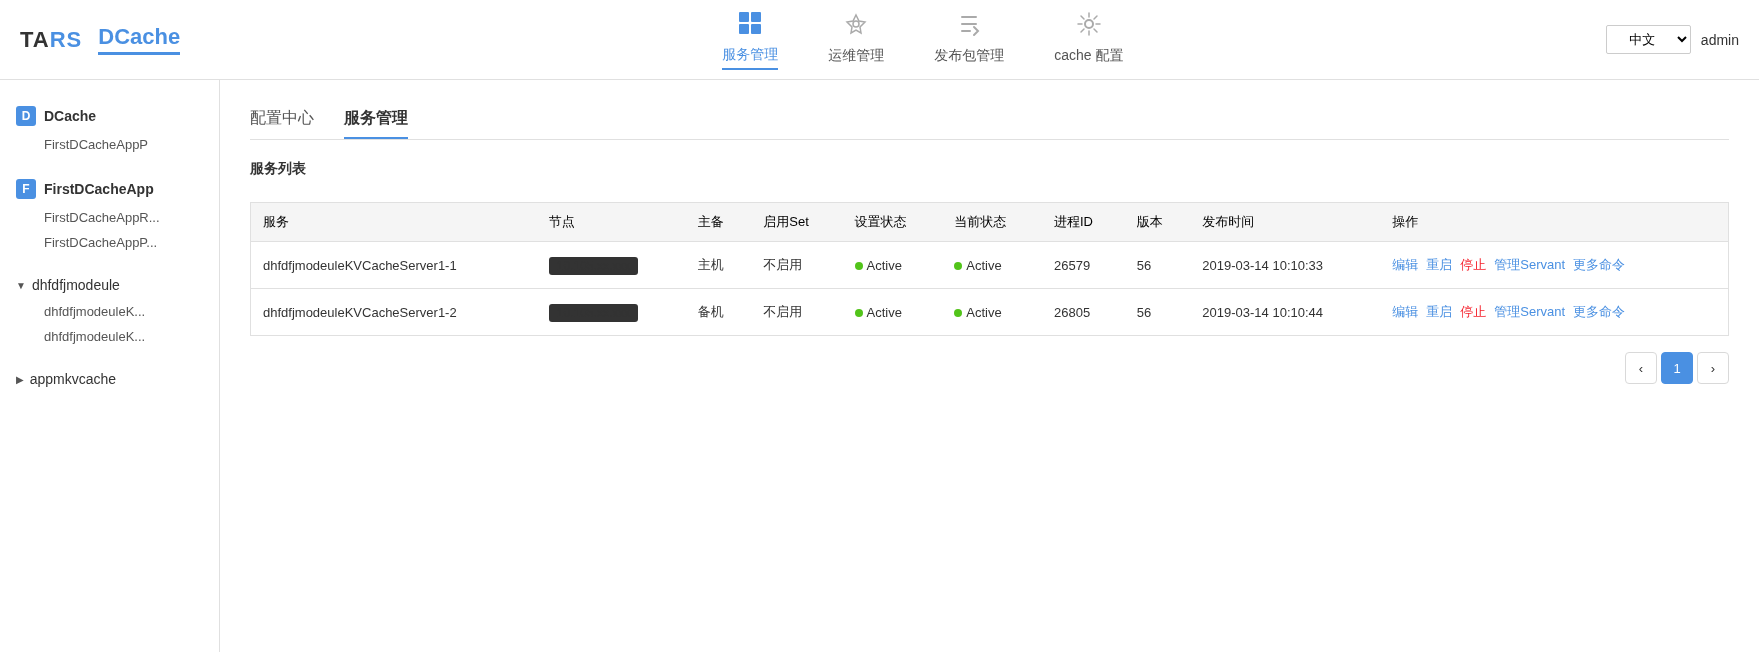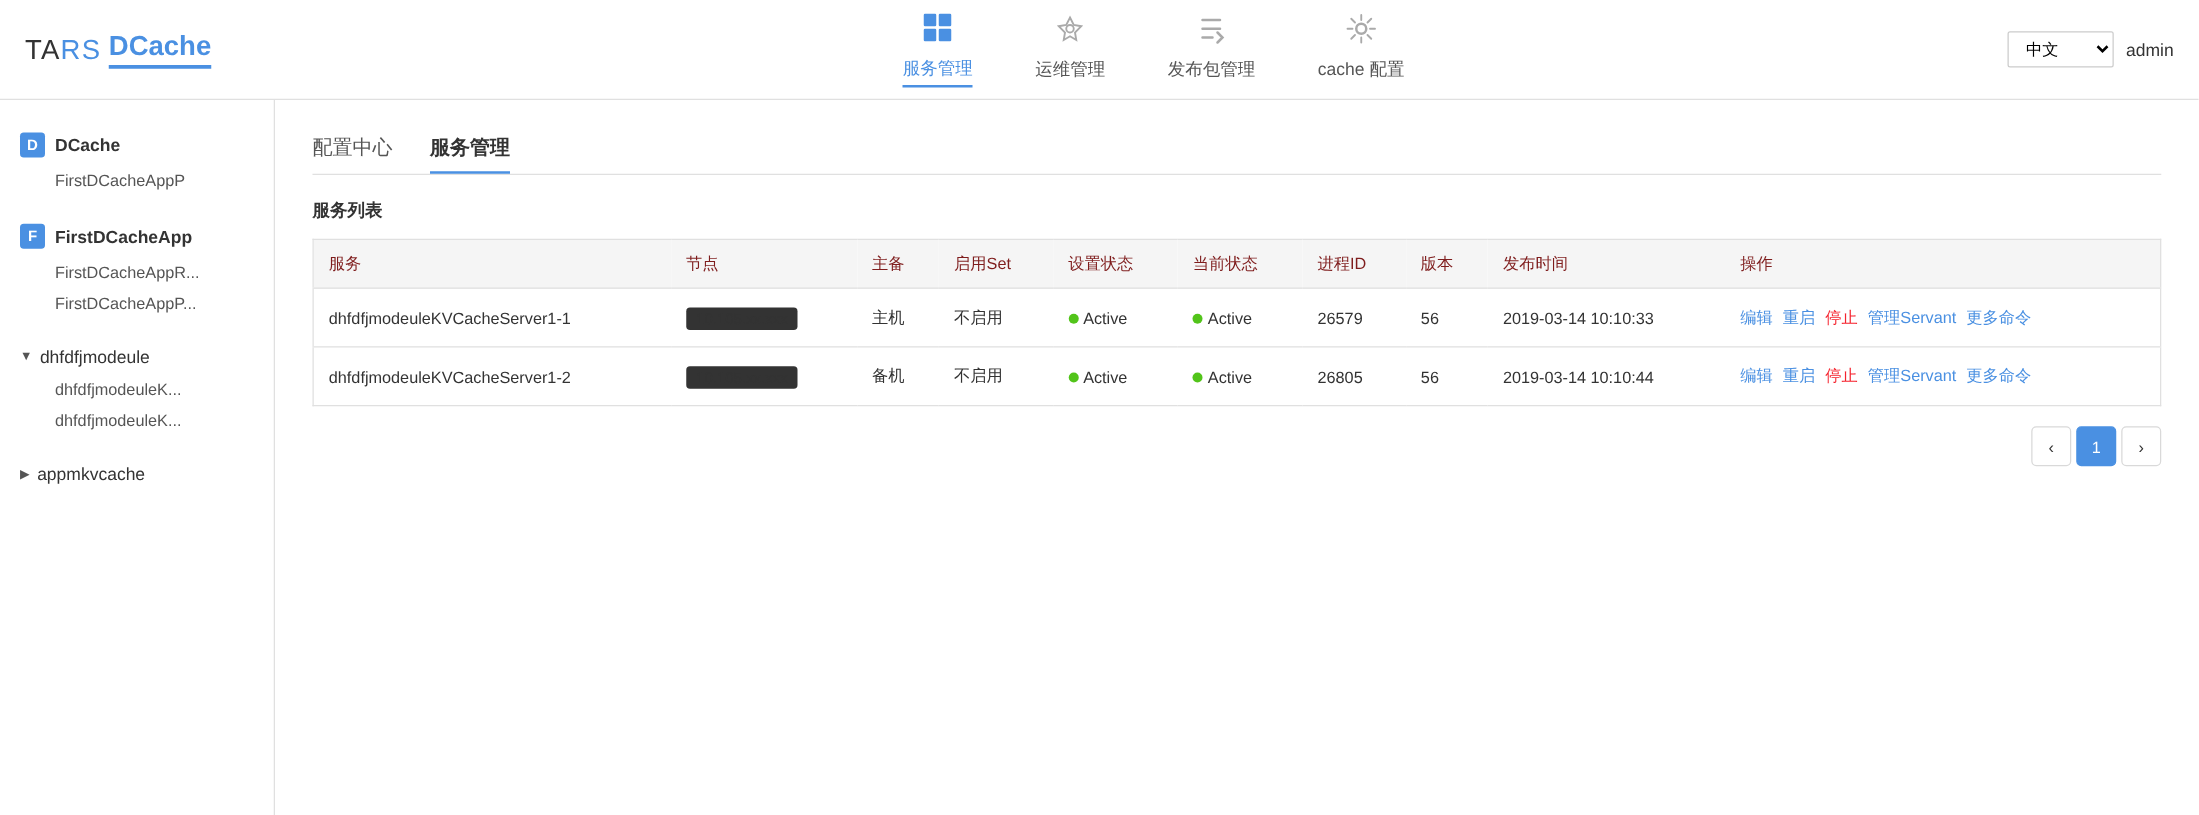--- a/index.html
+++ b/index.html
@@ -15,24 +15,24 @@
       position: relative;
     }
     .logo-area {
       display: flex;
       align-items: center;
       width: 220px;
       flex-shrink: 0;
     }
     .logo-tars {
       font-size: 22px;
-      font-weight: normal;
+      font-weight: bold;
       color: #333;
       letter-spacing: 1px;
-      margin-right: 6px;
+      margin-right: 16px;
     }
     .logo-tars span { color: #4a90e2; }
     .logo-dcache {
       font-size: 22px;
       color: #4a90e2;
       font-weight: bold;
       border-bottom: 3px solid #4a90e2;
       padding-bottom: 2px;
     }
     .nav-center {
@@ -68,20 +68,21 @@
       align-items: center;
       gap: 10px;
     }
     .lang-select {
       border: 1px solid #ccc;
       border-radius: 2px;
       padding: 5px 10px;
       font-size: 13px;
       background: #fff;
       cursor: pointer;
+      text-align: center;
     }
     .admin-label {
       font-size: 14px;
       color: #333;
       text-align: right;
     }
 
     
     .layout {
       display: flex;
@@ -164,35 +165,35 @@
       color: #333;
       font-weight: bold;
       border-bottom: 2px solid #4a90e2;
     }
 
     
     .section-title {
       font-size: 14px;
       font-weight: bold;
       color: #333;
-      margin-bottom: 13px;
+      margin-bottom: 24px;
     }
 
     
     .data-table {
       width: 100%;
       border-collapse: collapse;
       border: 1px solid #e0e0e0;
     }
     .data-table th {
       background: #f5f5f5;
       padding: 10px 12px;
       text-align: left;
       font-size: 13px;
-      color: #7f1d1d;
+      color: #000000;
       font-weight: normal;
       border-bottom: 1px solid #e0e0e0;
     }
     .data-table td {
       padding: 14px 12px;
       font-size: 13px;
       color: #333;
       border-bottom: 1px solid #e0e0e0;
       vertical-align: middle;
     }

